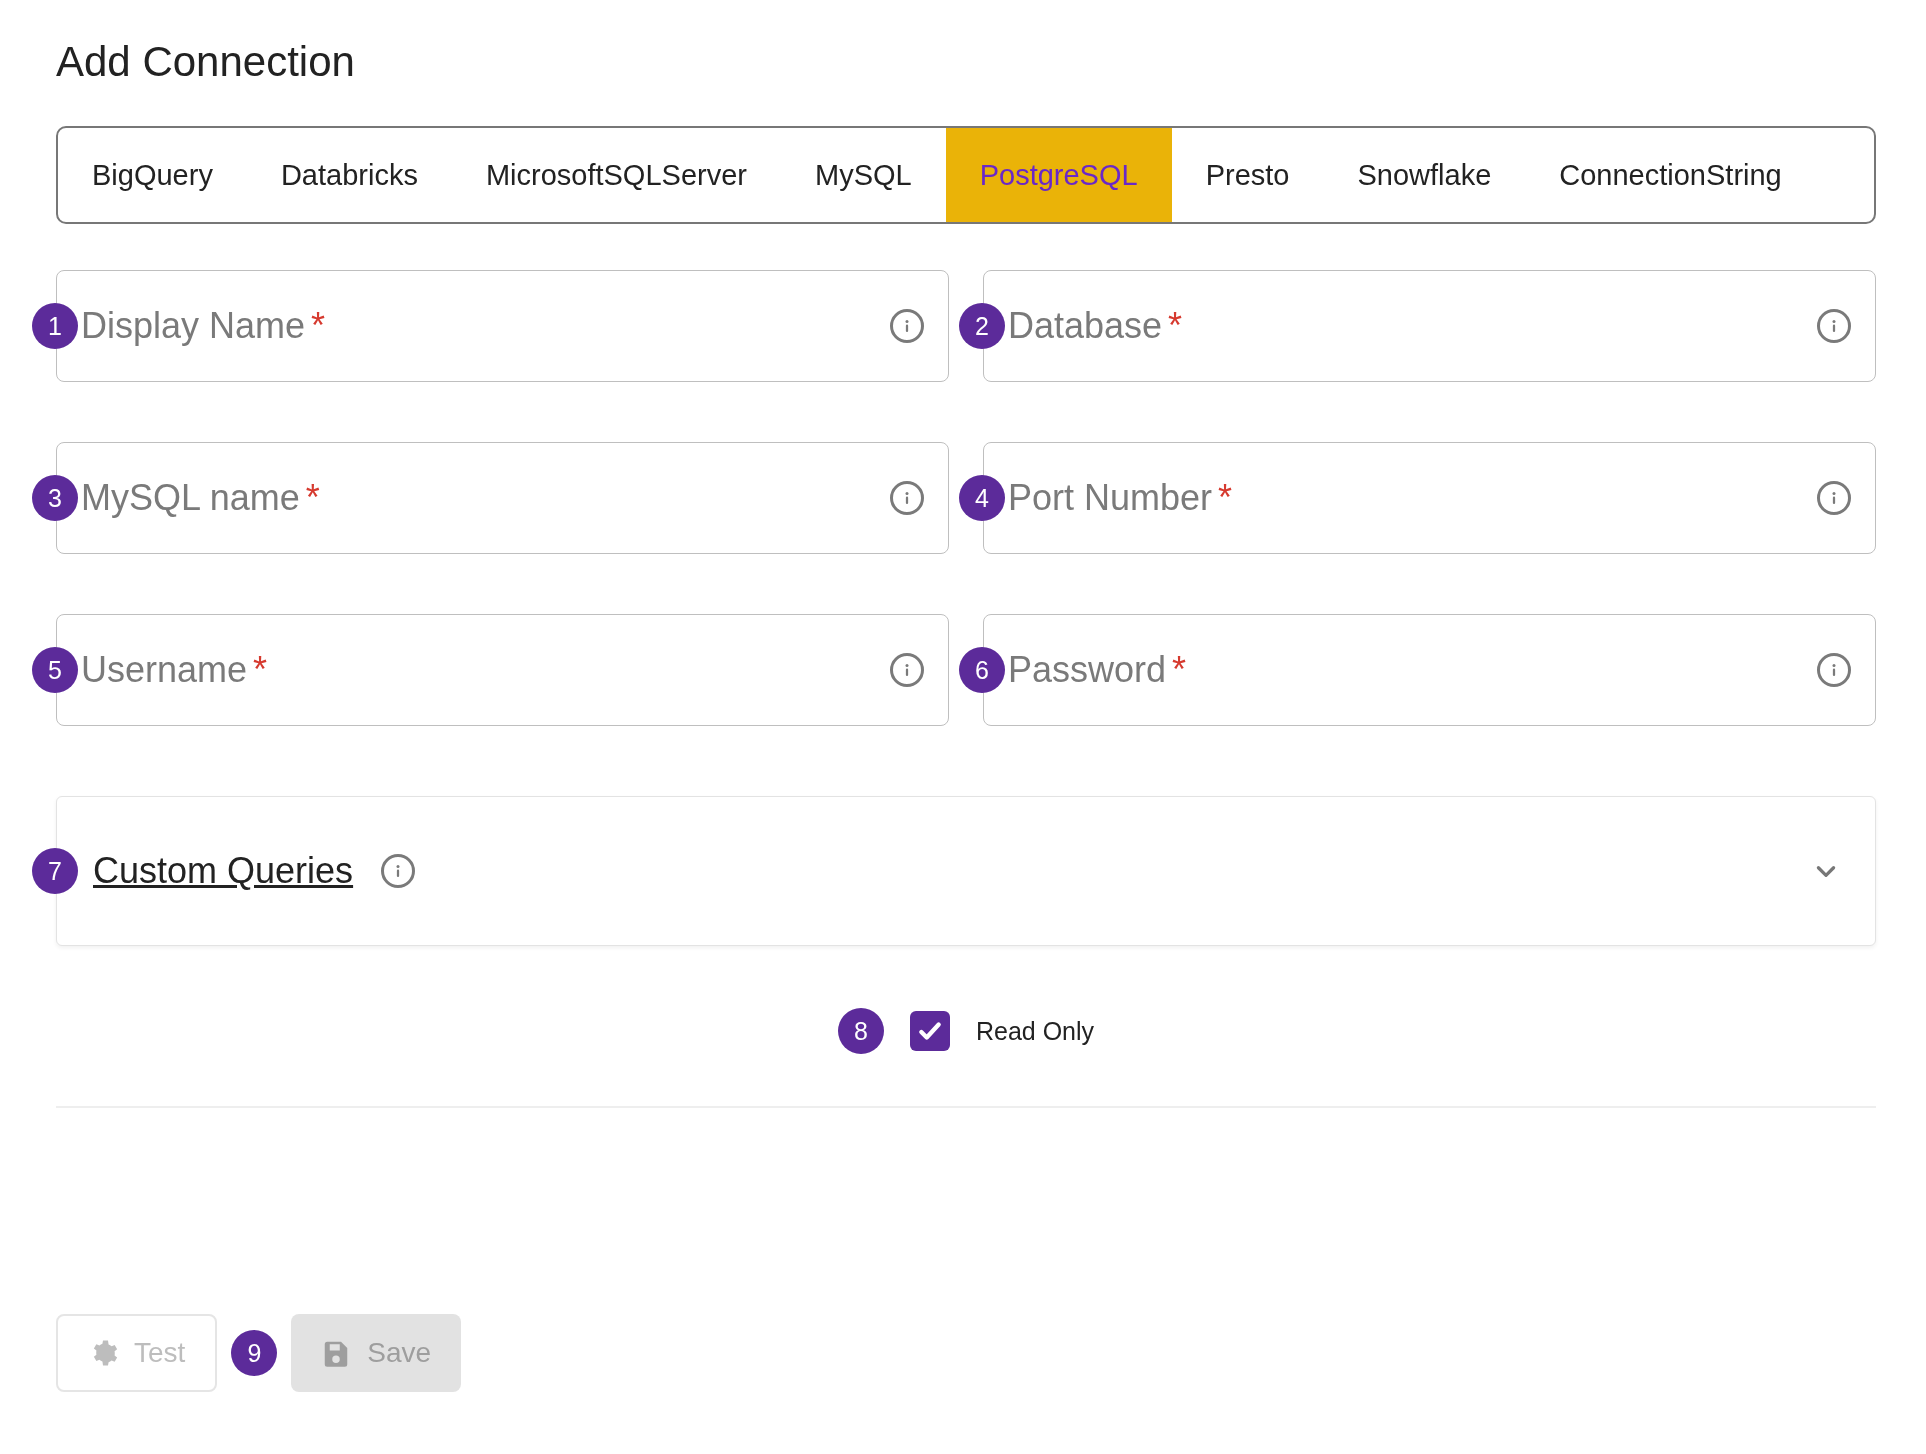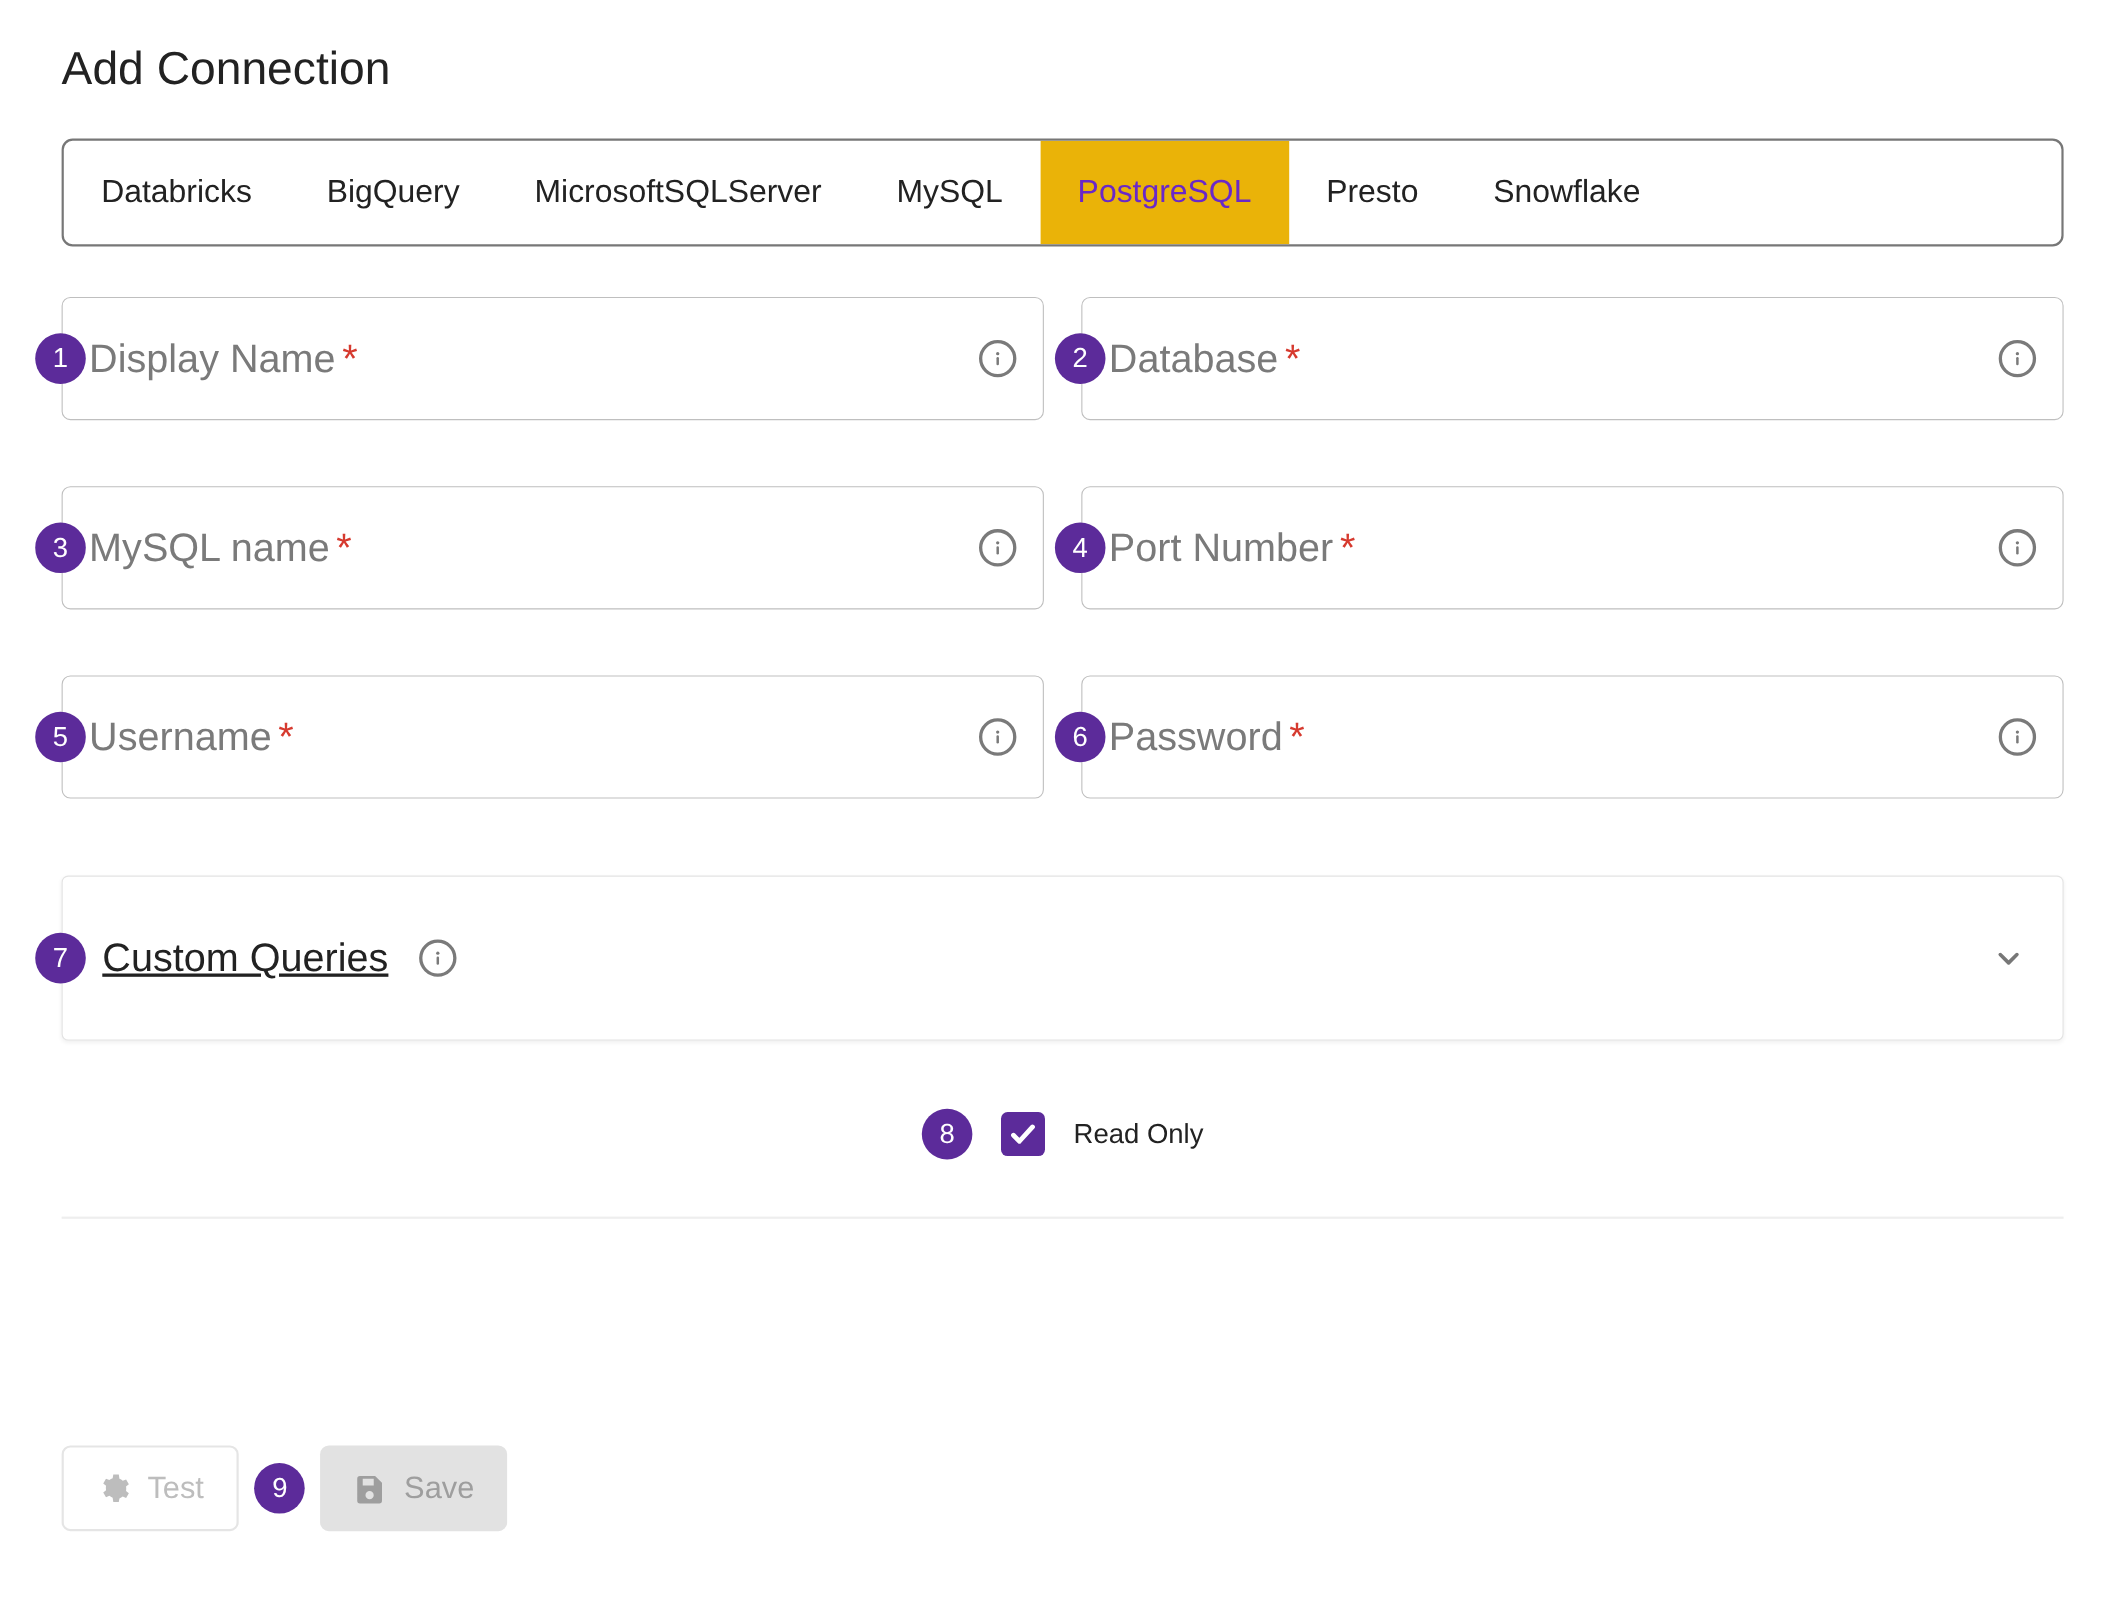--- a/index.html
+++ b/index.html
@@ -186,27 +186,28 @@
   }
 </style>
 </head>
 <body>
 
 <div class="canvas">
 
   <div class="title">Add Connection</div>
 
   <div class="tabbar">
+    <div class="tab">BigQuery</div>
     <div class="tab">Databricks</div>
-    <div class="tab">BigQuery</div>
     <div class="tab">MicrosoftSQLServer</div>
     <div class="tab">MySQL</div>
     <div class="tab active">PostgreSQL</div>
     <div class="tab">Presto</div>
     <div class="tab">Snowflake</div>
+    <div class="tab">ConnectionString</div>
   </div>
 
   <div class="form-grid">
 
     <div class="field-wrap">
       <div class="badge">1</div>
       <div class="field">
         <div class="placeholder">
           <span>Display Name</span><span class="req">*</span>
         </div>

